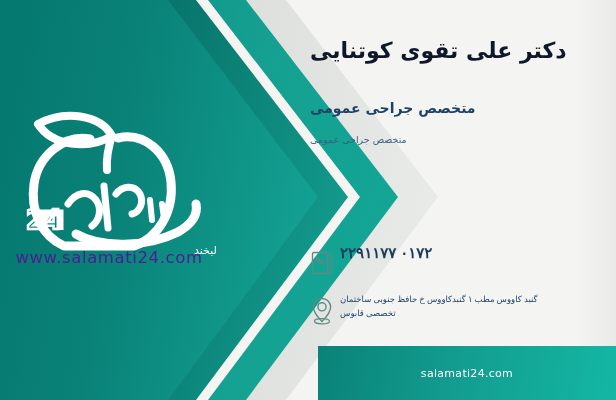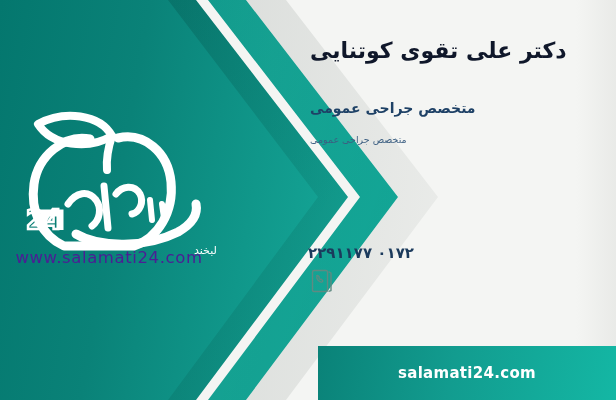--- a/index.html
+++ b/index.html
@@ -153,24 +153,25 @@
 
   
   .contact {
     position: absolute;
     top: 244px;
     right: 8px;
     left: 6px;
   }
   .c-row {
     display: flex;
-    flex-direction: column;
-    align-items: flex-end;
+    flex-direction: row;
+    align-items: flex-start;
     justify-content: flex-end;
     margin-bottom: 10px;
+    font-family: Liberation Serif, serif;
   }
   .c-icon {
     width: 32px;
     min-width: 32px;
     height: 38px;
     display: flex;
     align-items: center;
     justify-content: center;
     color: #49756d;
   }
@@ -201,22 +202,22 @@
     top: 346px;
     width: 298px;
     height: 54px;
     background: linear-gradient(100deg, #0a8278 0%, #129c8f 45%, #14b7a4 100%);
     display: flex;
     align-items: center;
     justify-content: center;
   }
   .bottom-bar .bb-text {
     color: #ffffff;
-    font-size: 15px;
-    font-weight: bold;
+    font-size: 11px;
+    font-weight: normal;
     letter-spacing: .3px;
   }
 
   
   .right-vignette {
     position: absolute;
     right: 0; top: 0;
     width: 40px; height: 346px;
     background: linear-gradient(to left, rgba(200,202,198,.25), rgba(200,202,198,0));
     pointer-events: none;
@@ -285,20 +286,34 @@
             <rect x="2.5" y="2.5" width="15" height="21" rx="1.6" fill="none" stroke="#5f8a82" stroke-width="1.4"></rect>
             <path d="M18.5 3.6 L21 5 L21 22.6 L18.5 23.4" fill="none" stroke="#5f8a82" stroke-width="1.4" stroke-linejoin="round"></path>
             <path d="M7.2 8.4 c-.7 .9 -.5 2.3 .9 3.8 c1.5 1.6 3 2.2 4 1.8
                      c.6 -.3 .9 -1 .5 -1.5 l-1 -1.1 c-.3 -.4 -.9 -.3 -1.2 .1
                      c-.6 -.3 -1.2 -.9 -1.5 -1.6 c.4 -.3 .5 -.8 .2 -1.2 l-1 -1.1
                      c-.4 -.4 -1.1 -.3 -1.4 .1 z" fill="none" stroke="#5f8a82" stroke-width="1.3" stroke-linejoin="round"></path>
           </svg>
         </div>
       </div>
 
+      <div class="c-row">
+        <div class="c-text addr-text">
+          <span>گنبد کاووس مطب ۱ گنبدکاووس خ حافظ جنوبی ساختمان</span>
+          <span>تخصصی قابوس</span>
+        </div>
+        <div class="c-icon">
+          <svg width="26" height="30" viewBox="0 0 26 30">
+            <path d="M13 2.5 C 8.2 2.5 4.4 6.3 4.4 11.1 C 4.4 17 13 25.5 13 25.5
+                     C 13 25.5 21.6 17 21.6 11.1 C 21.6 6.3 17.8 2.5 13 2.5 Z" fill="none" stroke="#5f8a82" stroke-width="1.4"></path>
+            <circle cx="13" cy="10.8" r="4.1" fill="none" stroke="#5f8a82" stroke-width="1.4"></circle>
+            <ellipse cx="13" cy="25.2" rx="7.5" ry="2.6" fill="none" stroke="#5f8a82" stroke-width="1.2"></ellipse>
+          </svg>
+        </div>
+      </div>
 
     </div>
   </div>
 
   <div class="bottom-bar">
     <div class="bb-text">salamati24.com</div>
   </div>
 
 </div>
 

